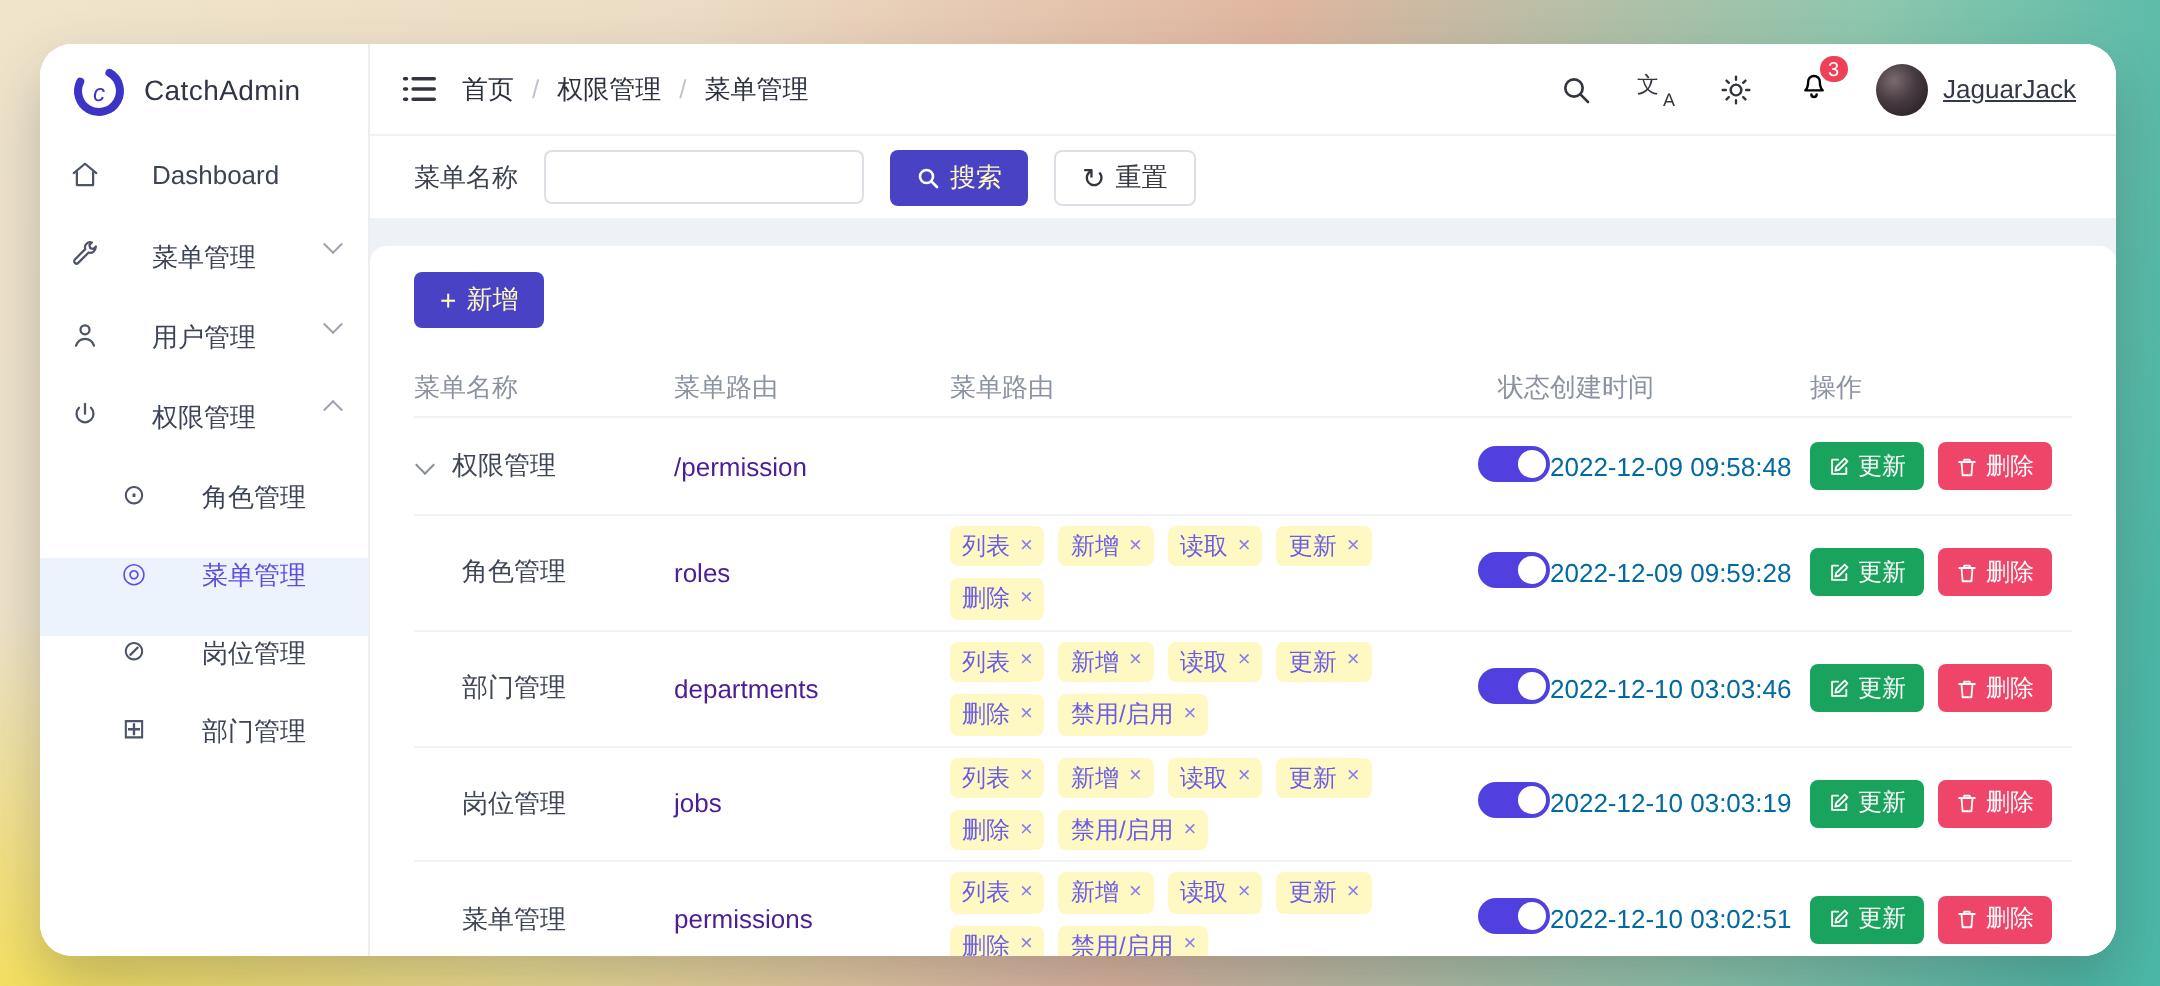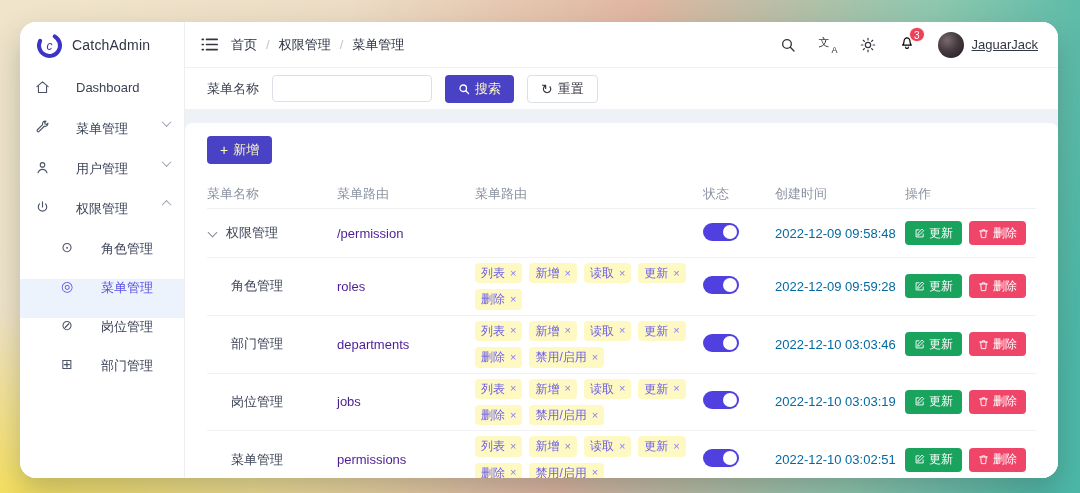--- a/index.html
+++ b/index.html
@@ -67,21 +67,21 @@
   
   .content { margin-top:14px; background:#fff; flex:1; border-radius:8px 8px 0 0; padding:13px 22px 0; min-height:0; }
   .btn.add { margin-bottom:15px; }
   .plus { font-size:14px; line-height:1; }
   .table { font-size:13px; }
   .thead { display:flex; align-items:center; height:30px; color:#8b92a2; border-bottom:1px solid #f0f1f5; }
   .cell { flex:0 0 auto; }
   .c-name { width:130px; display:flex; align-items:center; }
   .c-route { width:138px; color:#4c1d95; }
   .c-tags { width:228px; display:flex; flex-wrap:wrap; gap:6px 7px; align-items:center; padding-right:8px; }
-  .c-status { width:72px; }
+  .c-status { width:72px;text-align:right; }
   .c-created { width:130px; color:#0369a1; }
   .c-actions { flex:1 1 auto; display:flex; gap:7px; }
   .thead .cell { color:#8b92a2; display:block; }
   .thead .c-name, .thead .c-tags, .thead .c-actions { display:block; }
   .trow { display:flex; align-items:center; min-height:49px; border-bottom:1px solid #f1f2f6; padding:5px 0; }
   .trow .c-name { color:#3e4557; }
   .c-name.child { padding-left:24px; }
   .expander { width:7px; height:7px; border-right:1.4px solid #878d9a; border-bottom:1.4px solid #878d9a;
     transform:rotate(45deg); margin:-2px 10px 0 2px; display:inline-block; cursor:pointer; }
   .tag { display:inline-flex; align-items:center; gap:5px; background:#fef9c3; color:#6c5de6;

